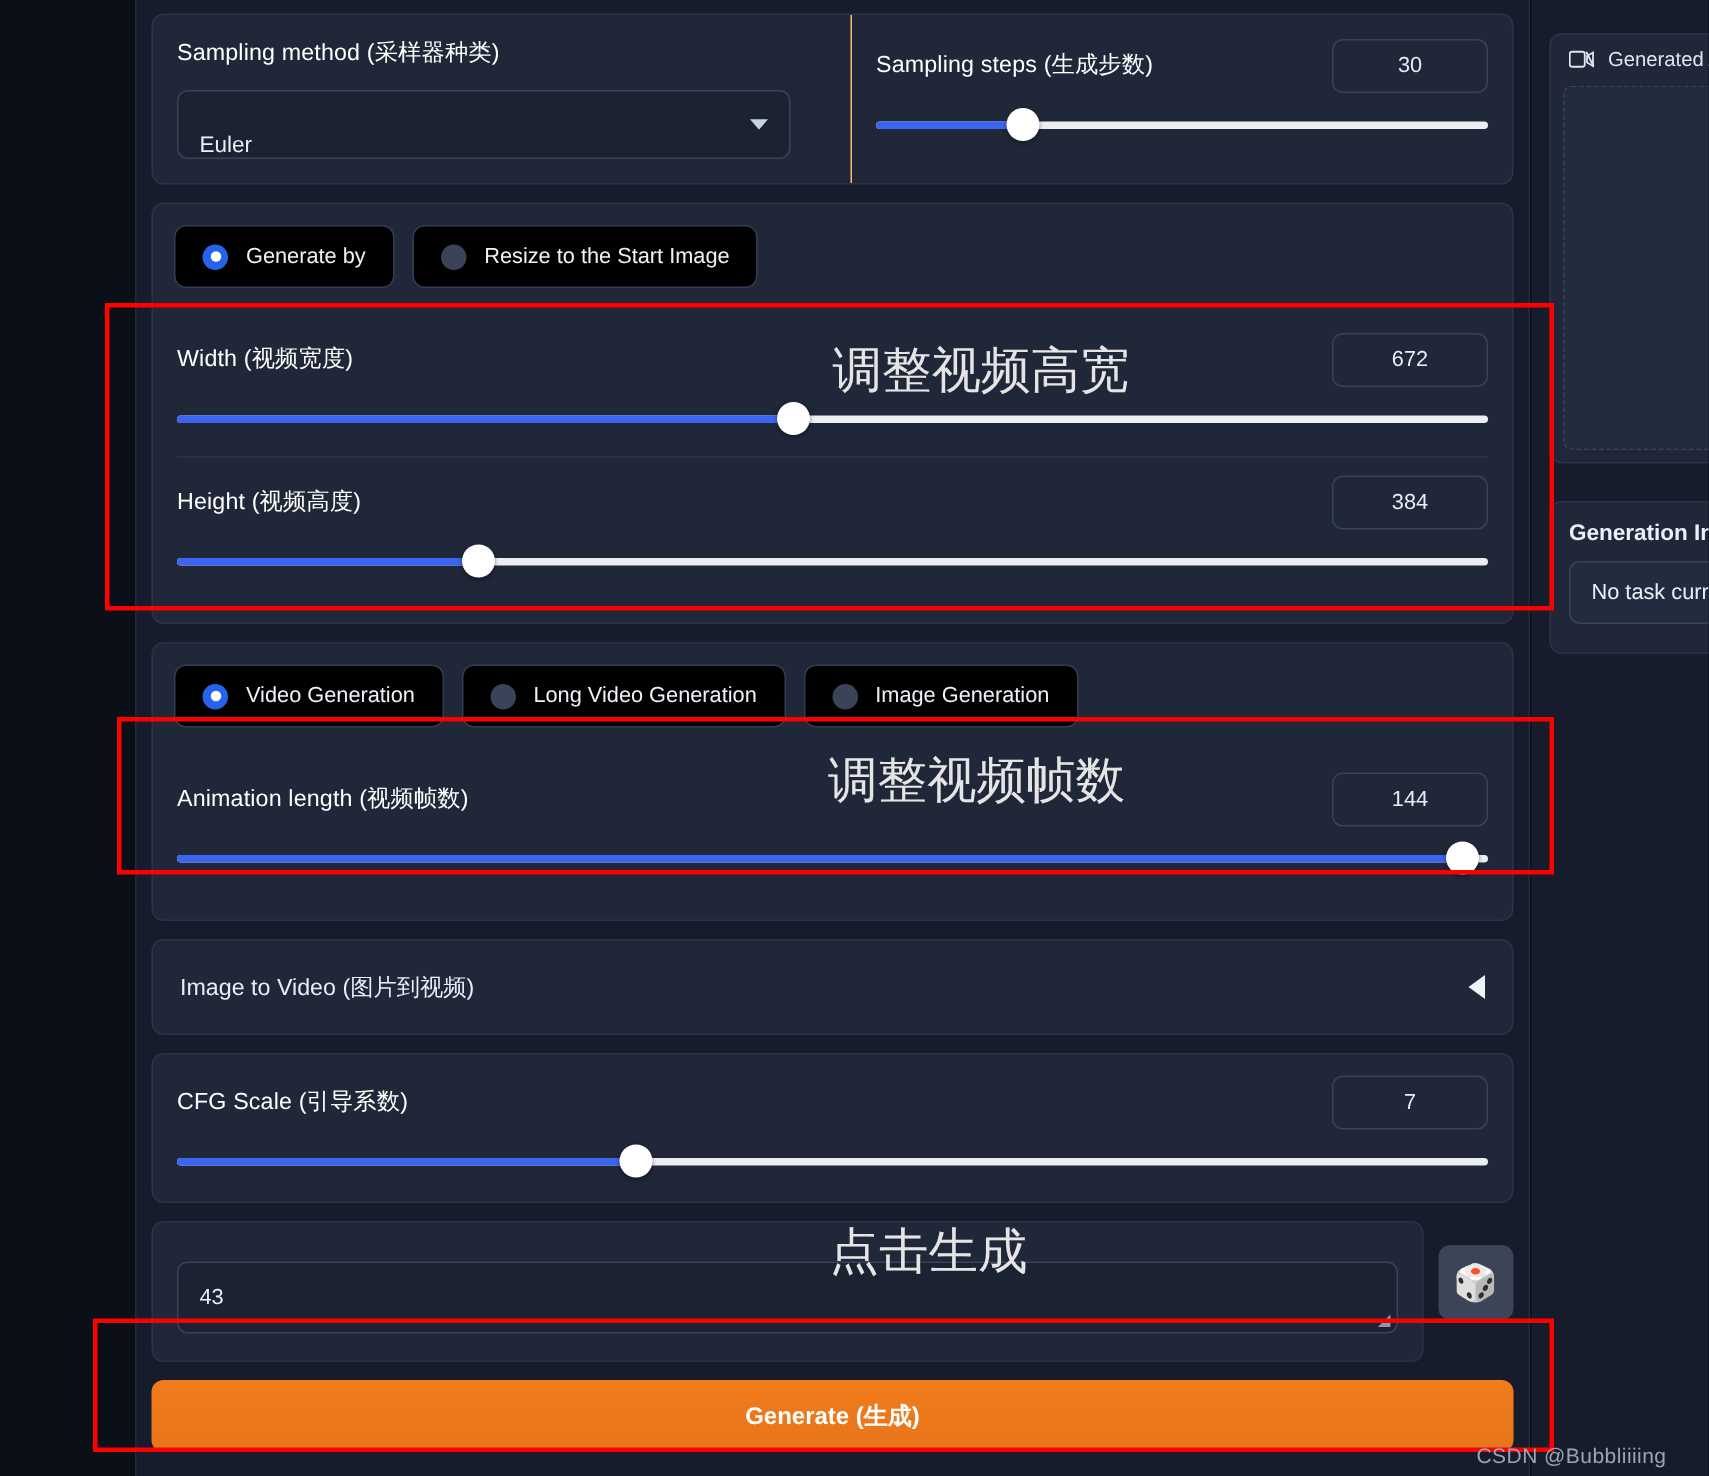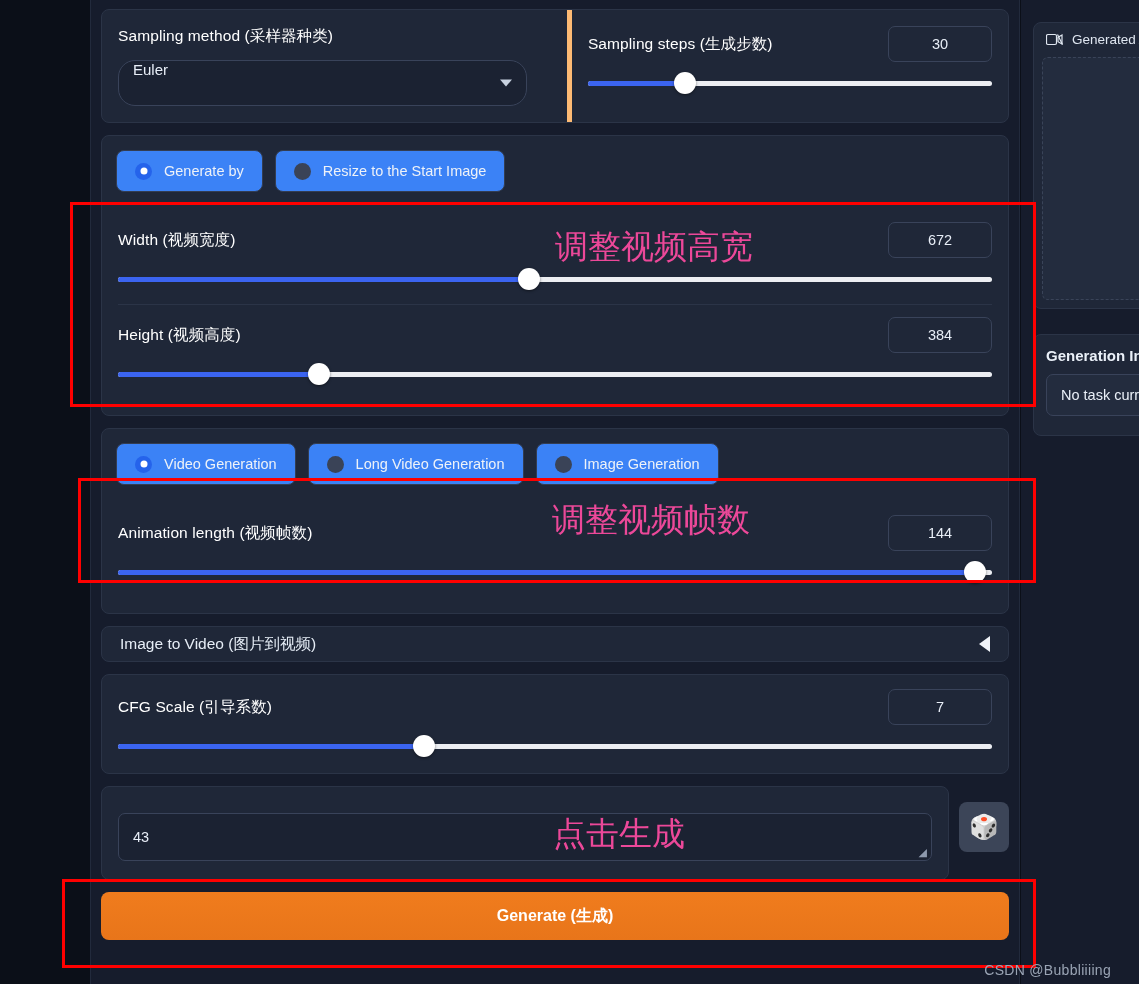--- a/index.html
+++ b/index.html
@@ -26,37 +26,37 @@
     background: #1f2738;
     border: 1px solid #2b3447;
     border-radius: 8px;
     margin-bottom: 12px;
   }
   .card.split { display: flex; }
   .card-half {
     flex: 1 1 50%;
     padding: 16px 16px 16px 16px;
   }
-  .card-half + .card-half { border-left: 5px solid #fdba74; margin-left: 24px; }
+  .card-half + .card-half { border-left: 1px solid #fdba74; margin-left: 24px; }
 
   .field-label {
     color: #ffffff;
     font-size: 15.5px;
     line-height: 20px;
     letter-spacing: .1px;
   }
 
   
   .dropdown {
     margin-top: 14px;
     height: 46px;
     background: #1b2232;
     border: 1px solid #39435a;
-    border-radius: 17px;
-    display: flex; align-items: flex-start;
+    border-radius: 7px;
+    display: flex; align-items: flex-end;
     padding: 0 14px;
     position: relative;
   }
   .dropdown .dd-value { color: #e8eef7; font-size: 15px; }
   .dropdown .caret {
     position: absolute; right: 14px; top: 50%;
     transform: translateY(-50%);
     width: 0; height: 0;
     border-left: 6px solid transparent;
     border-right: 6px solid transparent;
@@ -92,21 +92,21 @@
     transform: translateX(-11px);
     box-shadow: 0 1px 3px rgba(0,0,0,.45);
   }
 
   
   .radio-row { display: flex; gap: 12px; padding: 14px 14px; }
   .radio-opt {
     display: flex; align-items: center; gap: 12px;
     height: 42px;
     padding: 0 18px;
-    background: #3b82f6;
+    background: #000000;
     border: 1px solid #333d52;
     border-radius: 8px;
   }
   .radio-opt .dot {
     width: 17px; height: 17px; border-radius: 50%;
     border: 1px solid #4a5ركة;
     background: #3a4357;
     position: relative; flex: 0 0 auto;
   }
   .radio-opt .dot.on { background: #2563eb; border-color: #2563eb; }
@@ -116,21 +116,21 @@
     background: #ffffff; transform: translate(-50%,-50%);
   }
   .radio-opt .rlabel { color: #eef2f8; font-size: 14.5px; white-space: nowrap; }
 
   .sliders-block { padding: 4px 16px 16px 16px; }
   .slider-sect { padding: 12px 0 14px 0; }
   .slider-sect + .slider-sect { border-top: 1px solid #2b3447; }
 
   
   .accordion {
-    height: 36px;
+    height: 64px;
     display: flex; align-items: center; justify-content: space-between;
     padding: 0 18px;
     background: #1f2738;
     border: 1px solid #2b3447;
     border-radius: 8px;
     margin-bottom: 12px;
   }
   .accordion .acc-title { color: #e6edf6; font-size: 15.5px; }
   .acc-arrow {
     width: 0; height: 0;
@@ -226,21 +226,21 @@
   }
 
   
   .red-box {
     position: absolute;
     border: 3px solid #ff0000;
     pointer-events: none;
   }
   .red-text {
     position: absolute;
-    color: #ec4899;
+    color: #e5e5e5;
     font-size: 33px;
     font-weight: 500;
     white-space: nowrap;
     pointer-events: none;
     font-family: "DejaVu Sans", "Liberation Sans", sans-serif;
   }
   .watermark {
     position: absolute;
     right: 28px; bottom: 6px;
     color: #9aa4b4;

